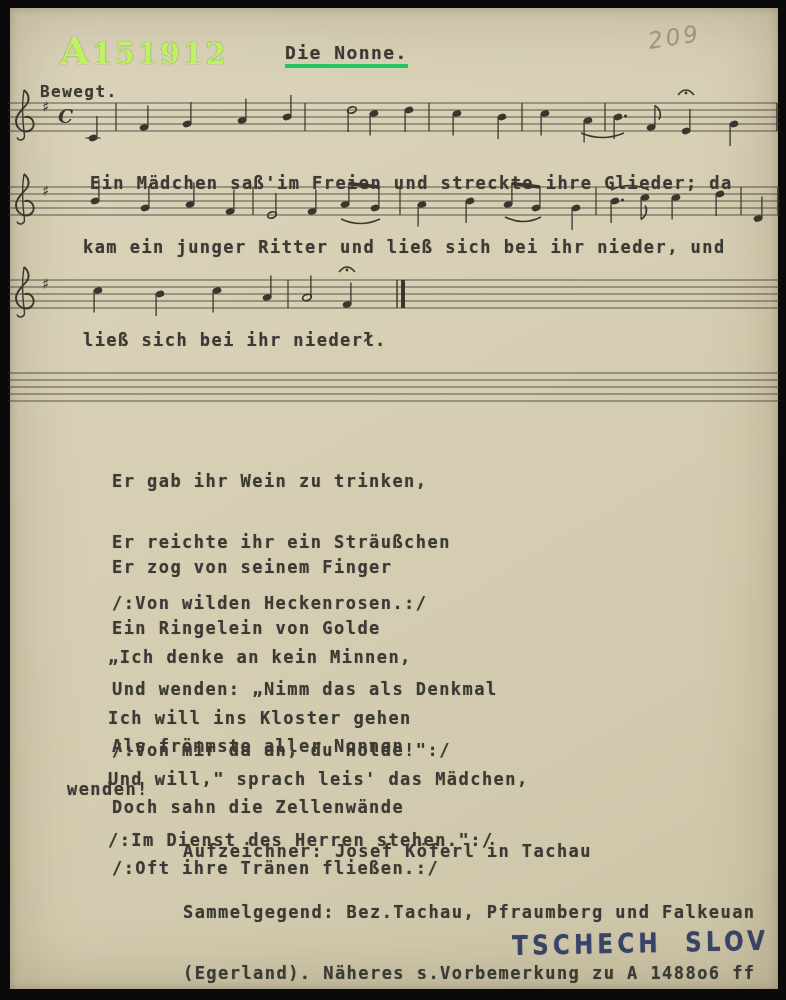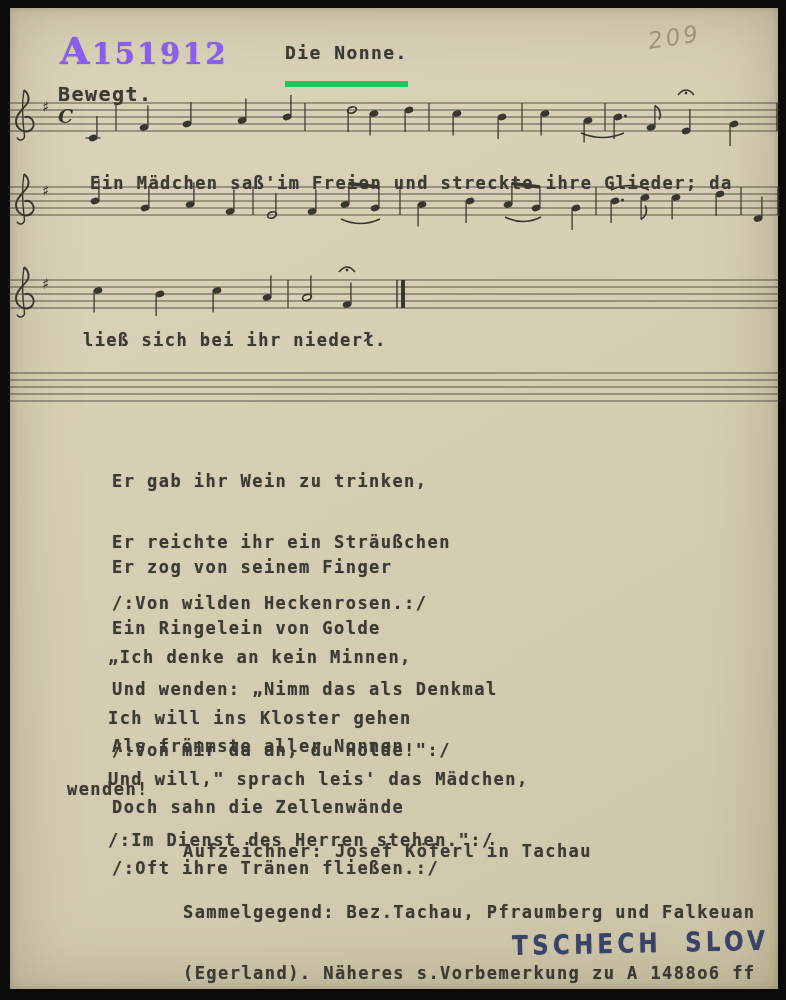--- a/index.html
+++ b/index.html
@@ -13,26 +13,26 @@
     background:linear-gradient(150deg,#dbd4ba 0%,#d7cfb4 40%,#d2caae 75%,#ccc4a6 100%);
     box-shadow:inset 0 0 70px rgba(92,80,48,.28), inset 0 0 8px rgba(60,50,30,.25);
   }
   .abs{position:absolute;}
   .tw{
     font-family:"DejaVu Sans Mono", monospace;font-weight:bold;color:#3b3a34;
     font-size:17px;letter-spacing:1.45px;white-space:pre;
     text-shadow:0 0 .9px rgba(59,58,52,.55);
   }
   .archive-num{
-    font-family:"DejaVu Serif", serif;font-weight:bold;color:#8b5cf6;
+    font-family:"DejaVu Serif", serif;font-weight:bold;color:#bef264;
     font-size:29px;letter-spacing:2.5px;text-shadow:0 0 1px rgba(20,20,25,.6);
   }
   .archive-num::first-letter{font-size:38px;}
   .title{
-    border-bottom:6px solid #22c55e;padding-bottom:18px;font-size:18px;
+    border-bottom:4px solid #22c55e;padding-bottom:1px;font-size:18px;
   }
   .pencil{
     font-family:"DejaVu Sans", sans-serif;font-style:italic;color:#988b74;
     font-size:23px;letter-spacing:3px;transform:rotate(-9deg);opacity:.85;
   }
   .verse span{display:block;line-height:21px;}
   .footer div{line-height:21.2px;}
   .stamp{
     font-family:"DejaVu Sans", sans-serif;font-weight:bold;color:#2e3a63;
     font-size:27px;letter-spacing:5px;word-spacing:13px;
@@ -46,21 +46,21 @@
 
 <div class="scan">
   <div class="paper"></div>
 
   <div class="abs archive-num" style="left:60px;top:28px;">A151912</div>
 
   <div class="abs tw title" style="left:285px;top:42px;">Die Nonne.</div>
 
   <div class="abs pencil" style="left:648px;top:24px;">209</div>
 
-  <div class="abs tw" style="left:58px;top:82px;font-size:20px;">Bewegt.</div>
+  <div class="abs tw" style="left:40px;top:82px;font-size:16px;">Bewegt.</div>
 
   <svg class="staff" style="top:73px;" viewBox="0 0 772 70">
       <line x1="0" y1="30" x2="772" y2="30" stroke="#39362e" stroke-width="1" opacity=".8"></line>
       <line x1="0" y1="37" x2="772" y2="37" stroke="#39362e" stroke-width="1" opacity=".8"></line>
       <line x1="0" y1="44" x2="772" y2="44" stroke="#39362e" stroke-width="1" opacity=".8"></line>
       <line x1="0" y1="51" x2="772" y2="51" stroke="#39362e" stroke-width="1" opacity=".8"></line>
       <line x1="0" y1="58" x2="772" y2="58" stroke="#39362e" stroke-width="1" opacity=".8"></line>
       <g stroke="#39362e" fill="none" stroke-width="1.9">
       <path d="M 16 17 C 21 21 22 27 18.5 31.5 C 13 38 8 42 8 48 C 8 54.5 13 58.5 18 58.5 C 23.5 58.5 26.5 54 25.5 49.5 C 24.5 45 20 42.5 16.5 44.5"></path>
       <path d="M 16 17 C 14 29 14 44 16.5 63" stroke-width="1.4"></path>
@@ -206,20 +206,21 @@
     </svg>
   <svg class="staff" style="top:343px;" viewBox="0 0 772 70">
       <line x1="0" y1="30" x2="772" y2="30" stroke="#39362e" stroke-width="1" opacity=".8"></line>
       <line x1="0" y1="37" x2="772" y2="37" stroke="#39362e" stroke-width="1" opacity=".8"></line>
       <line x1="0" y1="44" x2="772" y2="44" stroke="#39362e" stroke-width="1" opacity=".8"></line>
       <line x1="0" y1="51" x2="772" y2="51" stroke="#39362e" stroke-width="1" opacity=".8"></line>
       <line x1="0" y1="58" x2="772" y2="58" stroke="#39362e" stroke-width="1" opacity=".8"></line>
     </svg>
 
   <div class="abs tw" style="left:90px;top:148px;margin-top:25px;">Ein Mädchen saß'im Freien und streckte ihre Glieder; da</div>
+  <div class="abs tw" style="left:83px;top:237px;">kam ein junger Ritter und ließ sich bei ihr nieder, und</div>
   <div class="abs tw" style="left:83px;top:330px;">ließ sich bei ihr niederł.</div>
 
   <div class="abs tw verse" style="left:112px;top:431px;">
     <span>Er gab ihr Wein zu trinken,</span>
     <span>Er reichte ihr ein Sträußchen</span>
     <span>/:Von wilden Heckenrosen.:/</span>
   </div>
   <div class="abs tw verse" style="left:112px;top:517px;">
     <span>Er zog von seinem Finger</span>
     <span>Ein Ringelein von Golde</span>

